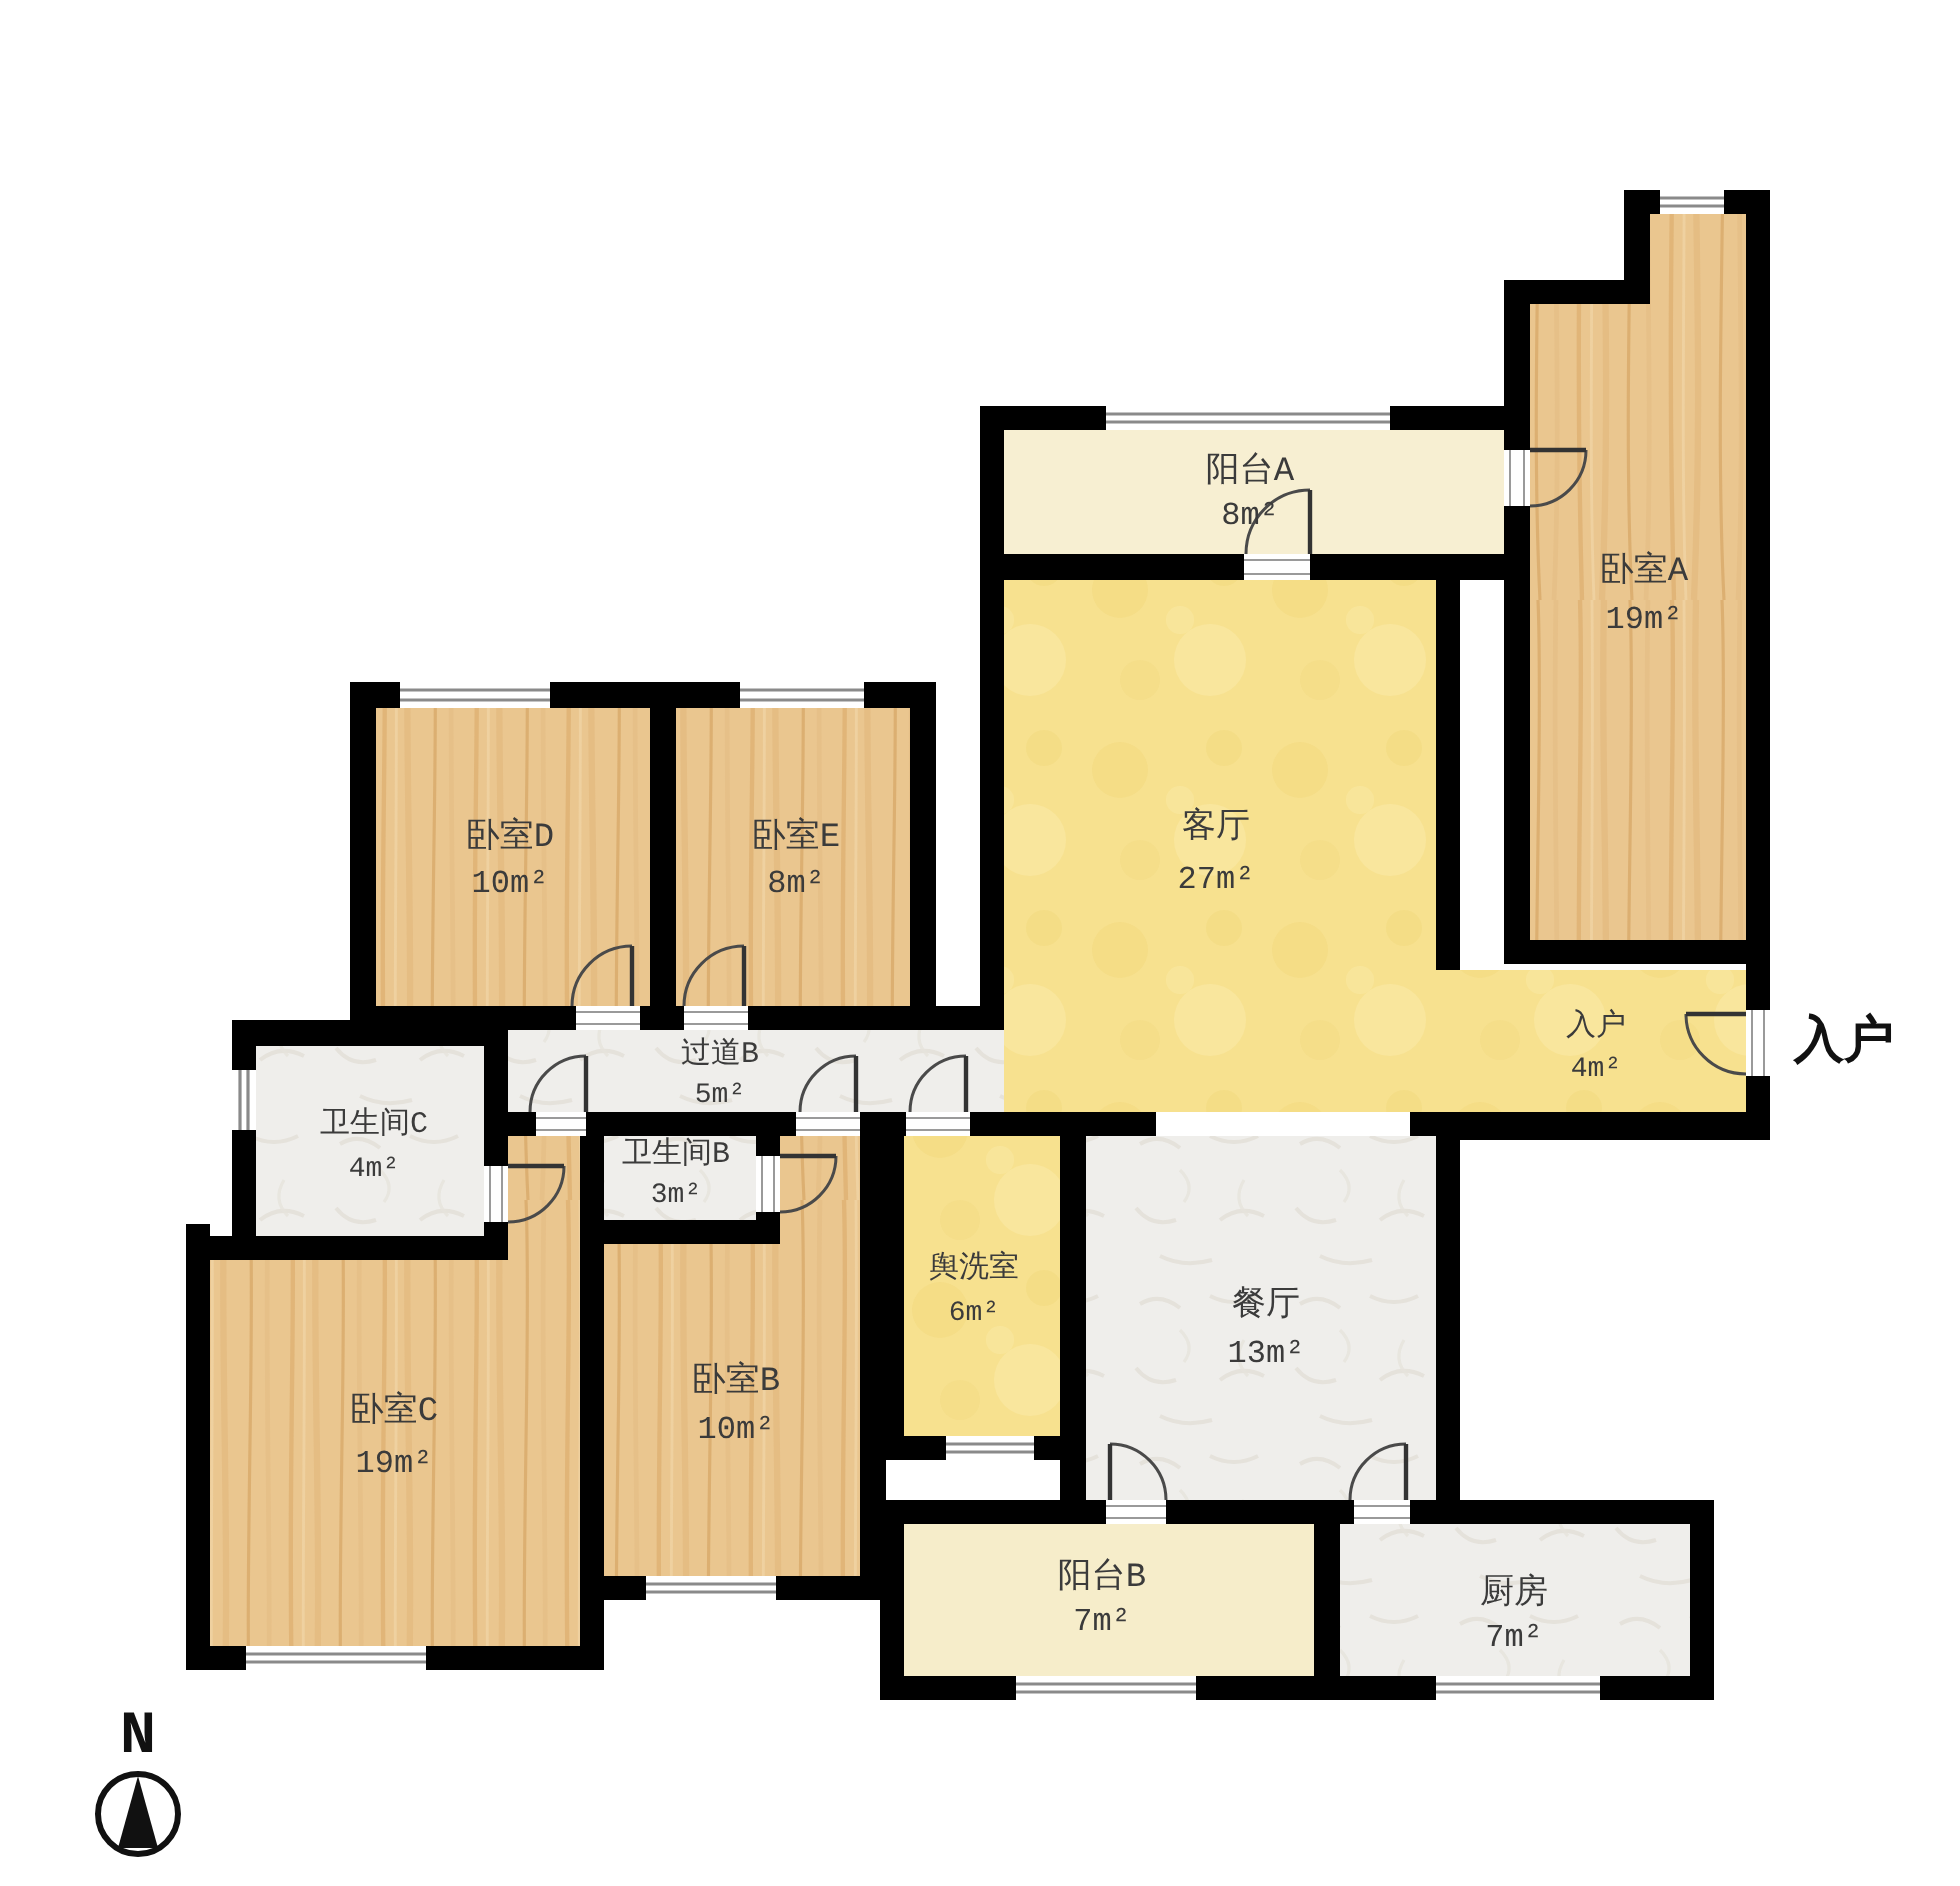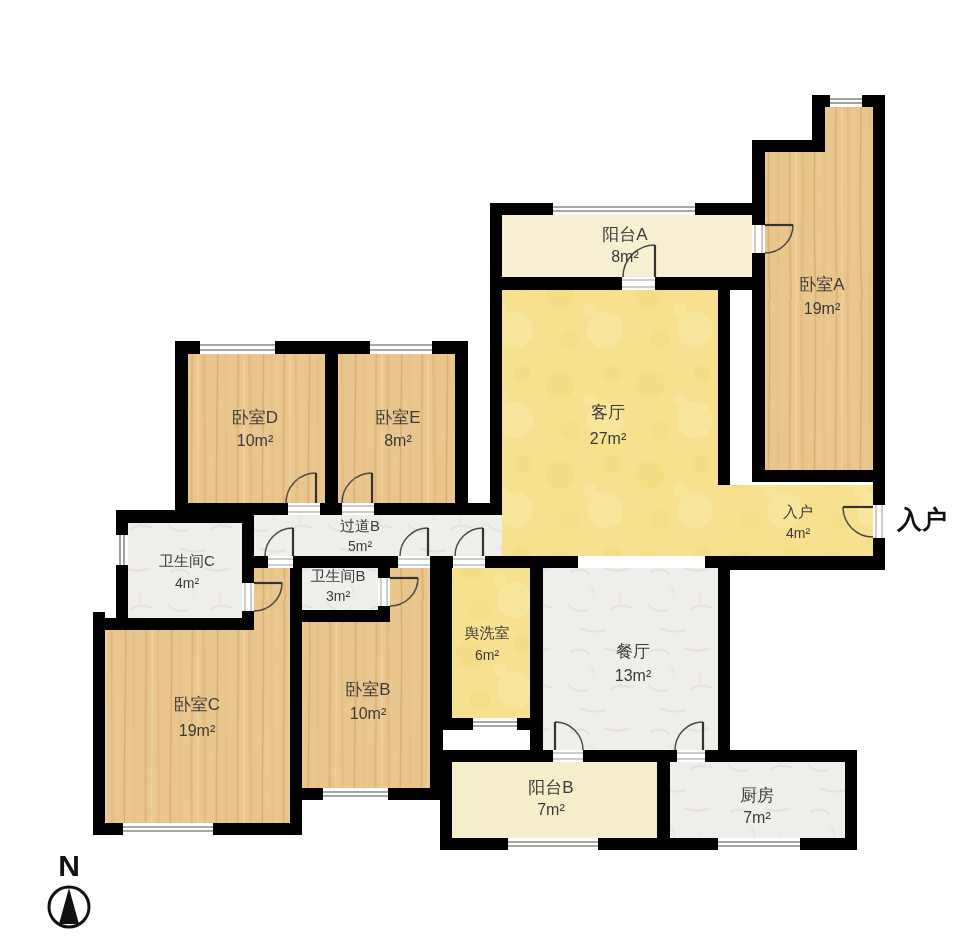--- a/index.html
+++ b/index.html
@@ -1,17 +1,17 @@
 <!DOCTYPE html>
 <html><head>
 <meta charset="utf-8">
 <style>
   html,body{margin:0;padding:0;background:#ffffff;}
   .canvas{position:relative;width:980px;height:943px;background:#ffffff;overflow:hidden;
-          font-family:Liberation Sans, sans-serif;}
+          font-family:Liberation Mono, monospace;}
   svg{display:block;}
   text{fill:#3b3b3b;}
   .room-name{font-size:17px;}
   .room-area{font-size:16px;}
   .room-name-sm{font-size:15px;}
   .room-area-sm{font-size:14px;}
   .outside-label{font-size:25px;font-weight:bold;fill:#111;}
   .north-letter{font-size:30px;font-weight:bold;fill:#111;}
 </style>
 </head>

